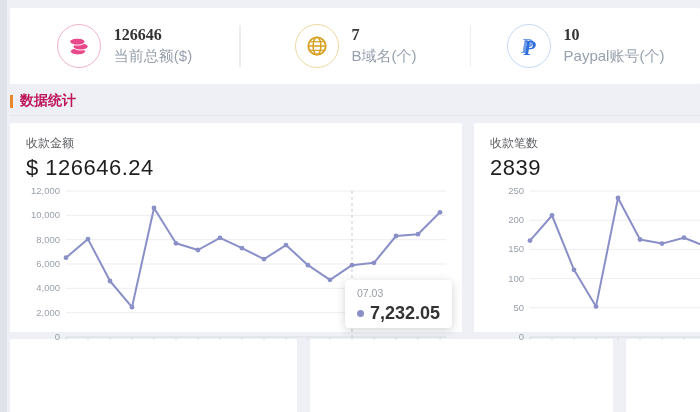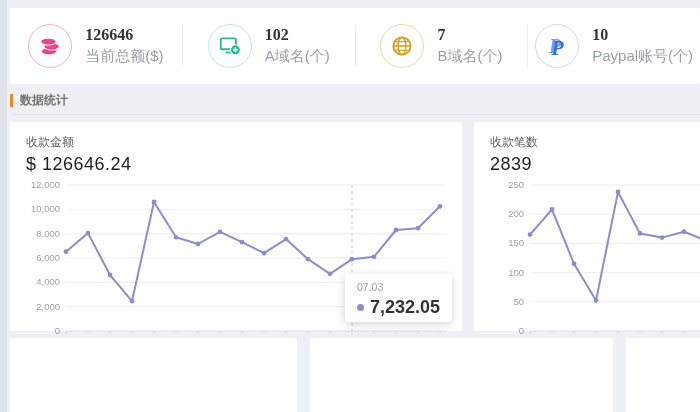--- a/index.html
+++ b/index.html
@@ -21,28 +21,28 @@
   .stat-circle.teal  { border-color:#bfe8dc; }
   .stat-circle.gold  { border-color:#eeда9f; border-color:#eed9a0; }
   .stat-circle.blue  { border-color:#c6d9f6; }
   .stat-value { font-family:"Liberation Serif", serif; font-weight:bold; font-size:16px; color:#333; line-height:1.1; }
   .stat-label { font-size:15px; color:#98a0ad; margin-top:3px; }
 
   
   .section-header { display:flex; align-items:center; margin-top:8px; padding-bottom:5px;
     border-bottom:1px solid #e2e5ec; }
   .section-bar { width:3px; height:13px; background:#e8872b; margin-right:7px; flex:0 0 3px; }
-  .section-title { font-size:12px; font-weight:bold; color:#737373; }
+  .section-title { font-size:14px; font-weight:bold; color:#be185d; }
 
   
   .charts-row { display:flex; gap:12px; margin-top:7px; }
   .chart-card { flex:0 0 452px; background:#fff; border-radius:2px; padding:12px 16px;
     box-sizing:border-box; height:209px; }
   .chart-title { font-size:12px; color:#606266; }
-  .chart-value { font-size:18px; color:#1f1f1f; margin-top:3px; font-weight:500; letter-spacing:0.5px; }
+  .chart-value { font-size:22px; color:#1f1f1f; margin-top:3px; font-weight:500; letter-spacing:0.5px; }
   .chart-wrap { position:relative; margin-top:4px; }
   svg.chart { display:block; }
   svg.chart text.tick { font-size:9.5px; fill:#9aa0ab; font-family:"Liberation Sans",sans-serif; }
 
   .tooltip { position:absolute; left:319px; top:95px; background:#fff; border-radius:4px;
     box-shadow:0 2px 10px rgba(0,0,0,0.18); padding:7px 12px 4px; white-space:nowrap; z-index:5; }
   .tooltip-date { font-size:10.5px; color:#9aa0ab; }
   .tooltip-row { display:flex; align-items:center; gap:6px; margin-top:4px; }
   .tooltip-dot { width:7px; height:7px; border-radius:50%; background:#8a8fc7; }
   .tooltip-value { font-size:18px; font-weight:bold; color:#333; }
@@ -71,35 +71,20 @@
             <ellipse cx="10.5" cy="8" rx="7" ry="3.2"></ellipse>
           </g>
         </svg>
       </div>
       <div class="stat-text">
         <div class="stat-value">126646</div>
         <div class="stat-label">当前总额($)</div>
       </div>
     </div>
     <div class="stat-divider"></div>
-    <div class="stat-item">
-      <div class="stat-circle teal">
-        <svg width="26" height="26" viewBox="0 0 24 24">
-          <rect x="3.5" y="5" width="14" height="10" rx="1.5" fill="none" stroke="#26b99a" stroke-width="1.7"></rect>
-          <line x1="8" y1="18" x2="13" y2="18" stroke="#26b99a" stroke-width="1.7"></line>
-          <circle cx="17" cy="15.5" r="4.6" fill="#26b99a" stroke="#ffffff" stroke-width="1"></circle>
-          <line x1="17" y1="13.3" x2="17" y2="17.7" stroke="#ffffff" stroke-width="1.4"></line>
-          <line x1="14.8" y1="15.5" x2="19.2" y2="15.5" stroke="#ffffff" stroke-width="1.4"></line>
-        </svg>
-      </div>
-      <div class="stat-text">
-        <div class="stat-value">102</div>
-        <div class="stat-label">A域名(个)</div>
-      </div>
-    </div>
     <div class="stat-divider"></div>
     <div class="stat-item">
       <div class="stat-circle gold">
         <svg width="26" height="26" viewBox="0 0 24 24">
           <circle cx="12" cy="12" r="8" fill="none" stroke="#d7a022" stroke-width="1.7"></circle>
           <ellipse cx="12" cy="12" rx="3.6" ry="8" fill="none" stroke="#d7a022" stroke-width="1.4"></ellipse>
           <line x1="4.3" y1="12" x2="19.7" y2="12" stroke="#d7a022" stroke-width="1.4"></line>
           <line x1="5.4" y1="8" x2="18.6" y2="8" stroke="#d7a022" stroke-width="1.1"></line>
           <line x1="5.4" y1="16" x2="18.6" y2="16" stroke="#d7a022" stroke-width="1.1"></line>
         </svg>

